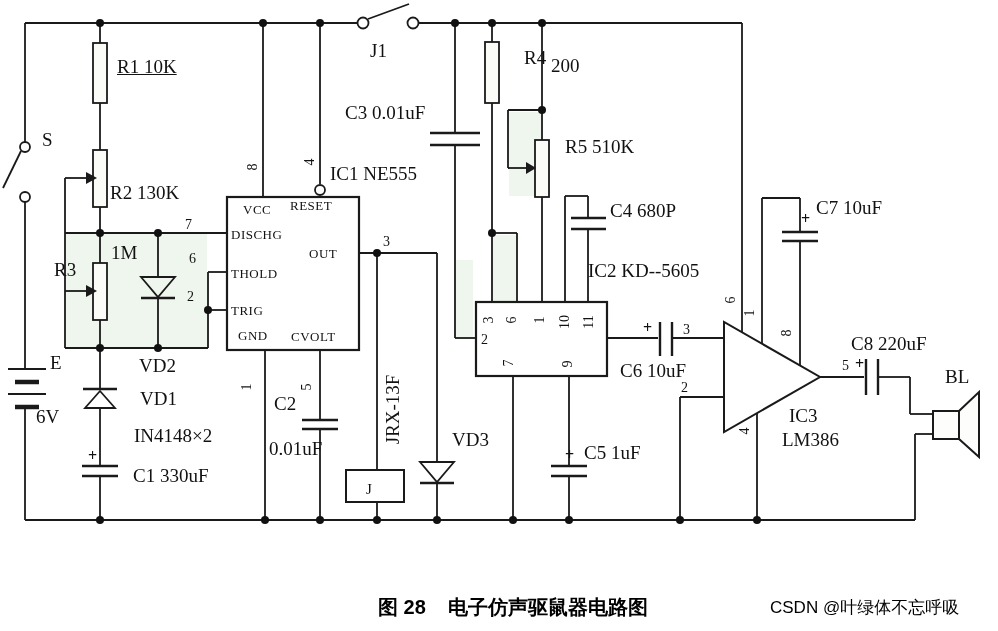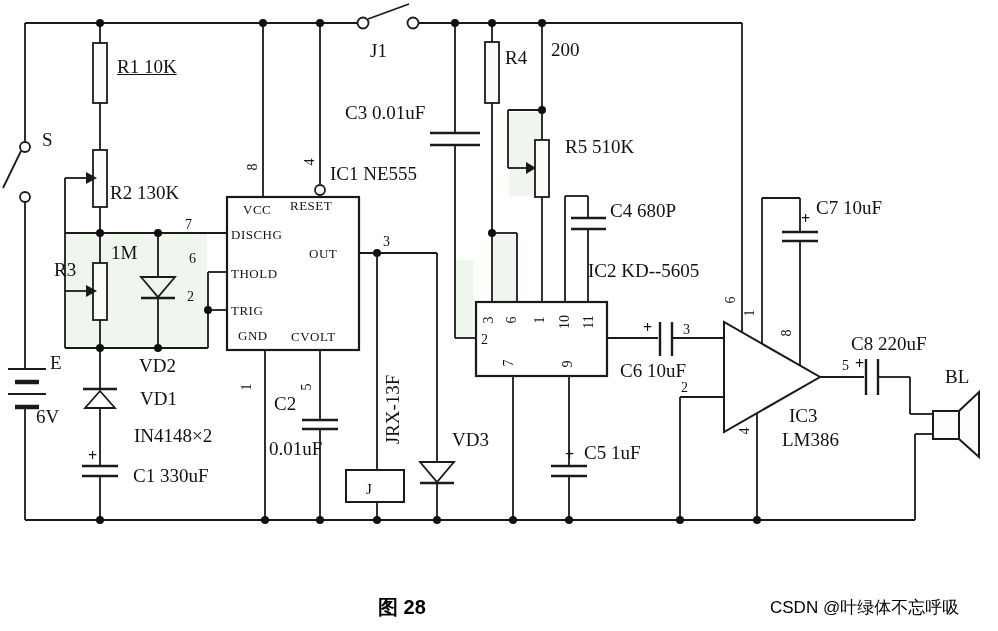--- a/index.html
+++ b/index.html
@@ -216,22 +216,22 @@
   </svg>
 
   <span class="lbl" style="left:42px;top:130px;">S</span>
   <span class="lbl" style="left:117px;top:57px;text-decoration:underline;">R1  10K</span>
   <span class="lbl" style="left:110px;top:158px;margin-top:25px;">R2  130K</span>
   <span class="lbl" style="left:54px;top:260px;">R3</span>
   <span class="lbl" style="left:111px;top:243px;">1M</span>
   <span class="lbl" style="left:370px;top:41px;">J1</span>
   <span class="lbl" style="left:345px;top:103px;">C3  0.01uF</span>
   <span class="lbl" style="left:330px;top:164px;">IC1  NE555</span>
-  <span class="lbl" style="left:505px;top:48px;">R4</span>
-  <span class="lbl" style="left:551px;top:40px;">200</span>
+  <span class="lbl" style="left:524px;top:48px;">R4</span>
+  <span class="lbl" style="left:551px;top:56px;">200</span>
   <span class="lbl" style="left:565px;top:137px;">R5  510K</span>
   <span class="lbl" style="left:610px;top:201px;">C4  680P</span>
   <span class="lbl" style="left:588px;top:261px;">IC2  KD--5605</span>
   <span class="lbl" style="left:816px;top:198px;">C7 10uF</span>
   <span class="lbl" style="left:851px;top:334px;">C8  220uF</span>
   <span class="lbl" style="left:927px;top:367px;margin-left:18px;">BL</span>
   <span class="lbl" style="left:620px;top:361px;">C6 10uF</span>
   <span class="lbl" style="left:789px;top:406px;">IC3</span>
   <span class="lbl" style="left:782px;top:430px;">LM386</span>
   <span class="lbl" style="left:584px;top:443px;">C5 1uF</span>
@@ -282,15 +282,16 @@
   <span class="pin" style="left:683px;top:323px;">3</span>
   <span class="pin" style="left:842px;top:359px;">5</span>
 
   <span class="plus" style="left:88px;top:448px;">+</span>
   <span class="plus" style="left:565px;top:447px;">+</span>
   <span class="plus" style="left:643px;top:320px;">+</span>
   <span class="plus" style="left:801px;top:211px;">+</span>
   <span class="plus" style="left:855px;top:356px;">+</span>
 
   <span class="caption" style="left:378px;top:597px;">图 28</span>
+  <span class="caption" style="left:448px;top:597px;">电子仿声驱鼠器电路图</span>
   <span class="watermark" style="left:770px;top:599px;">CSDN @叶绿体不忘呼吸</span>
 
 </div>
 
 </body></html>

